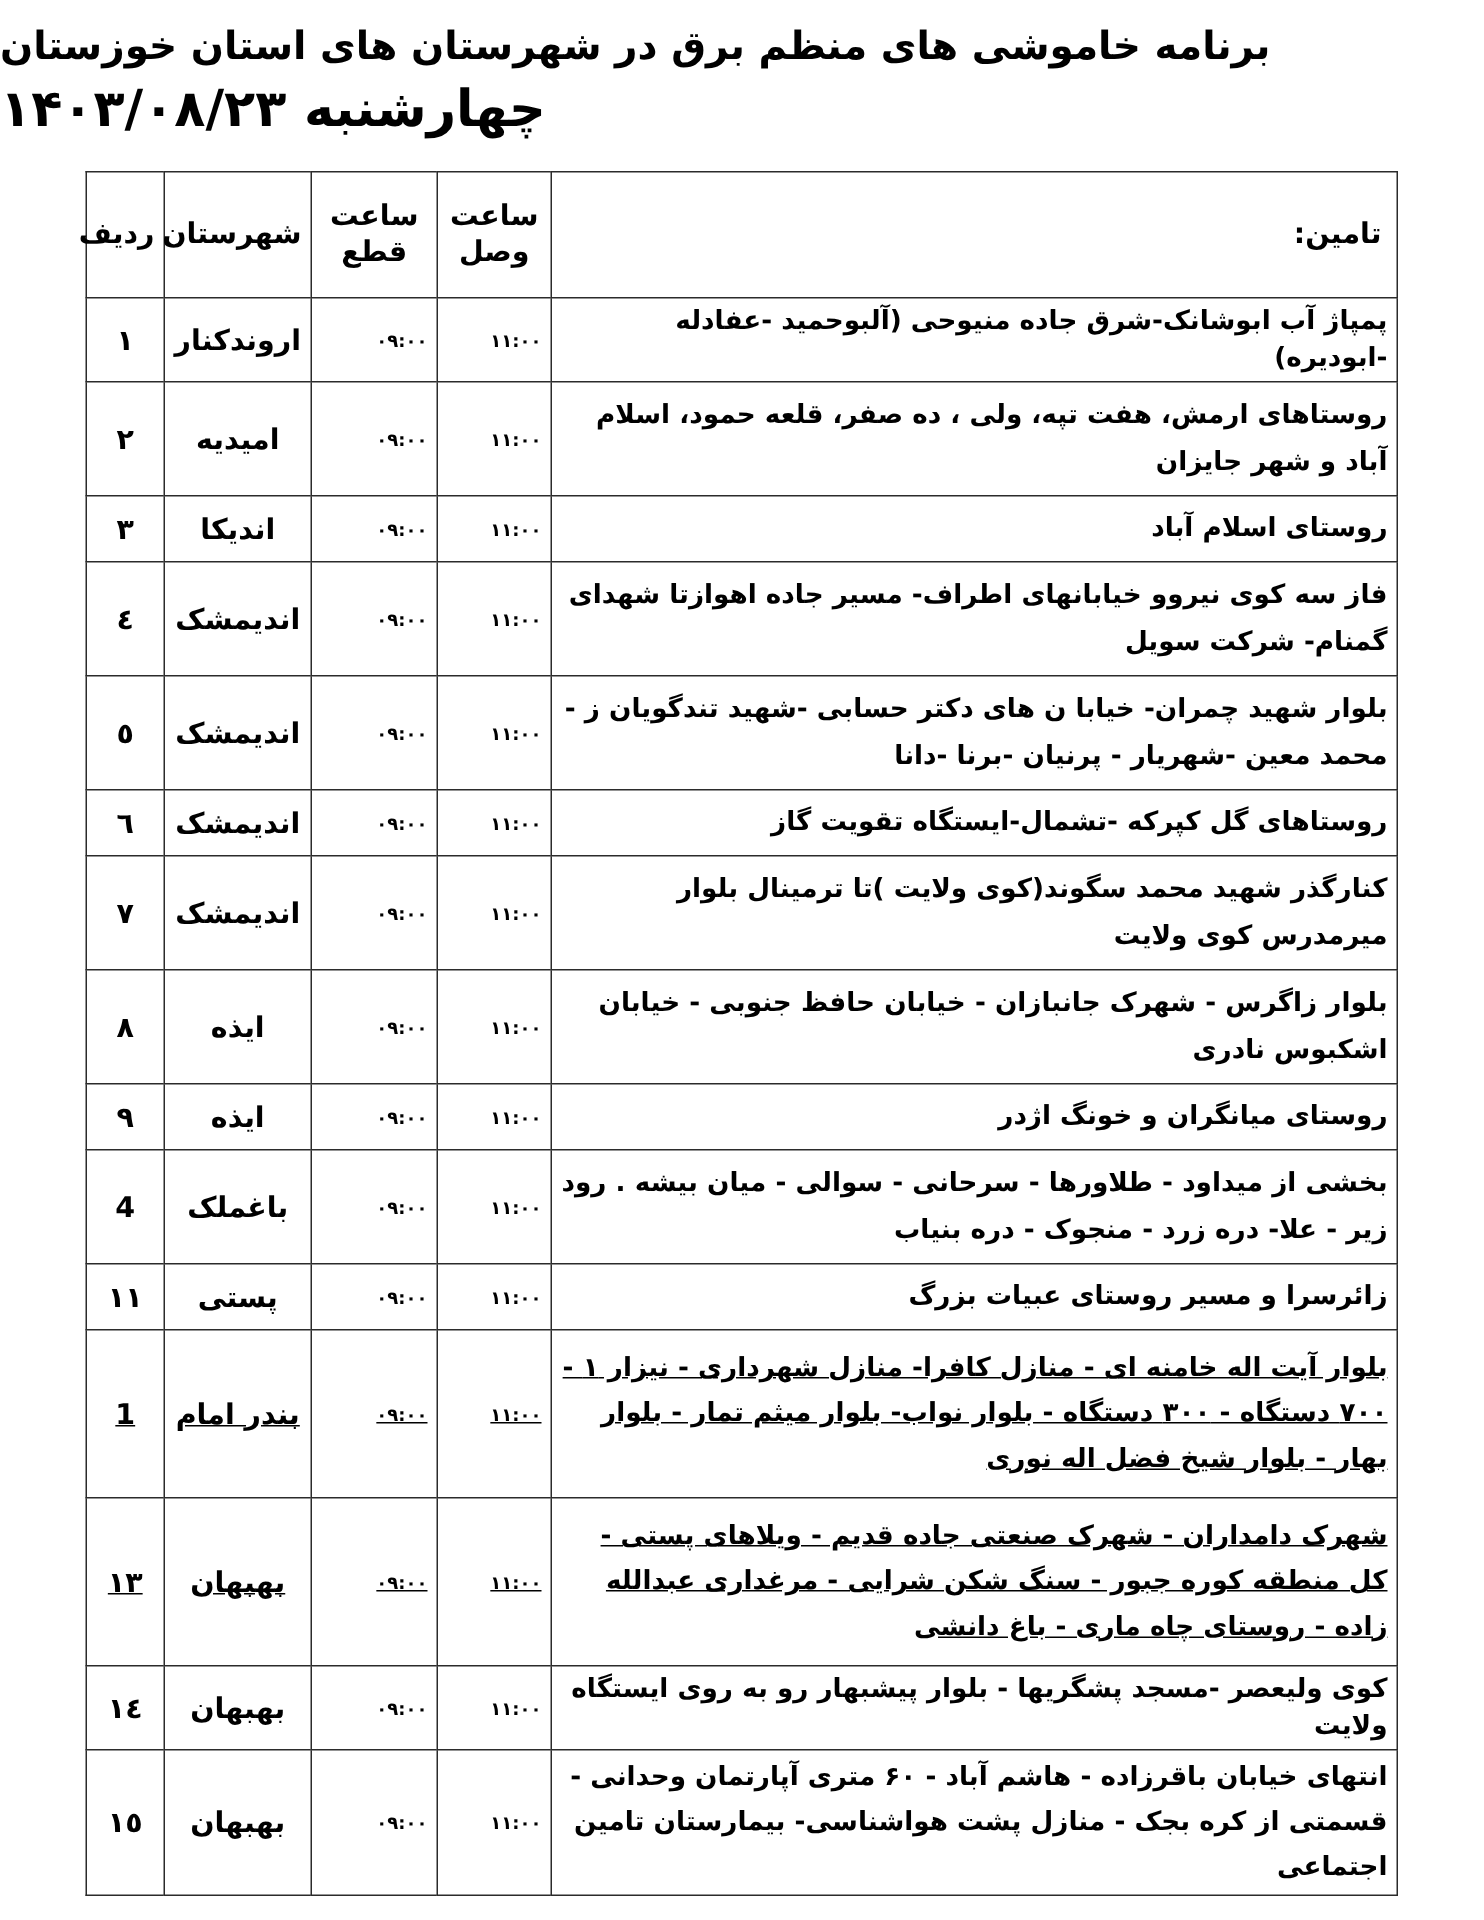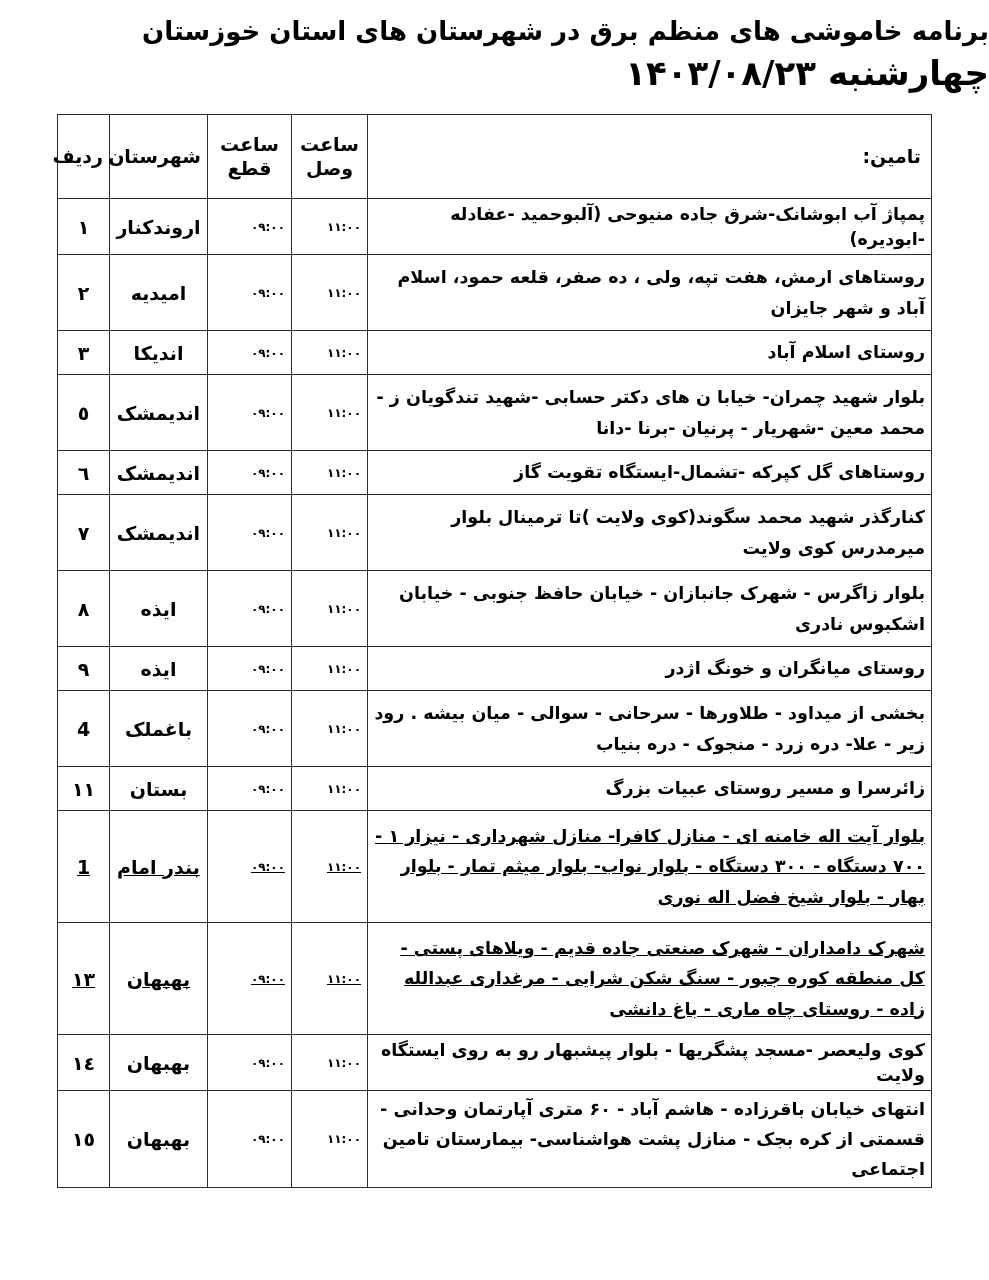--- a/index.html
+++ b/index.html
@@ -21,21 +21,21 @@
     width: 989px;
     height: 1280px;
     position: relative;
     box-sizing: border-box;
     padding: 0;
   }
 
   
   .title-block {
     width: 100%;
-    text-align: right;
+    text-align: left;
     padding-top: 14px;
   }
   .title-line-1 {
     font-size: 26px;
     font-weight: bold;
     line-height: 1.35;
     letter-spacing: 0px;
     white-space: nowrap;
   }
   .title-line-2 {
@@ -175,20 +175,27 @@
             <td class="cell-radif">۲</td>
           </tr>
           <tr class="r-h1">
             <td class="cell-addr one-line">روستای اسلام آباد</td>
             <td class="cell-time">۱۱:۰۰</td>
             <td class="cell-time">۰۹:۰۰</td>
             <td class="cell-county">اندیکا</td>
             <td class="cell-radif">۳</td>
           </tr>
           <tr class="r-h2">
+            <td class="cell-addr">فاز سه کوی نیروو خیابانهای اطراف- مسیر جاده اهوازتا شهدای گمنام- شرکت سویل</td>
+            <td class="cell-time">۱۱:۰۰</td>
+            <td class="cell-time">۰۹:۰۰</td>
+            <td class="cell-county">اندیمشک</td>
+            <td class="cell-radif">٤</td>
+          </tr>
+          <tr class="r-h2">
             <td class="cell-addr">بلوار شهید چمران- خیابا ن های دکتر حسابی -شهید تندگویان ز - محمد معین -شهریار - پرنیان -برنا -دانا</td>
             <td class="cell-time">۱۱:۰۰</td>
             <td class="cell-time">۰۹:۰۰</td>
             <td class="cell-county">اندیمشک</td>
             <td class="cell-radif">٥</td>
           </tr>
           <tr class="r-h1">
             <td class="cell-addr one-line">روستاهای گل کپرکه -تشمال-ایستگاه تقویت گاز</td>
             <td class="cell-time">۱۱:۰۰</td>
             <td class="cell-time">۰۹:۰۰</td>
@@ -220,21 +227,21 @@
             <td class="cell-addr">بخشی از میداود - طلاورها - سرحانی - سوالی - میان بیشه . رود زیر - علا- دره زرد - منجوک - دره بنیاب</td>
             <td class="cell-time">۱۱:۰۰</td>
             <td class="cell-time">۰۹:۰۰</td>
             <td class="cell-county">باغملک</td>
             <td class="cell-radif">4</td>
           </tr>
           <tr class="r-h1">
             <td class="cell-addr one-line">زائرسرا و مسیر روستای عبیات بزرگ</td>
             <td class="cell-time">۱۱:۰۰</td>
             <td class="cell-time">۰۹:۰۰</td>
-            <td class="cell-county">بستان</td>
+            <td class="cell-county">پستی</td>
             <td class="cell-radif">۱۱</td>
           </tr>
           <tr class="r-h3">
             <td class="cell-addr">بلوار آیت اله خامنه ای - منازل کافرا- منازل شهرداری - نیزار ۱ - ۷۰۰ دستگاه - ۳۰۰ دستگاه - بلوار نواب- بلوار میثم تمار - بلوار بهار - بلوار شیخ فضل اله نوری</td>
             <td class="cell-time">۱۱:۰۰</td>
             <td class="cell-time">۰۹:۰۰</td>
             <td class="cell-county">بندر امام</td>
             <td class="cell-radif">1</td>
           </tr>
           <tr class="r-h3">

